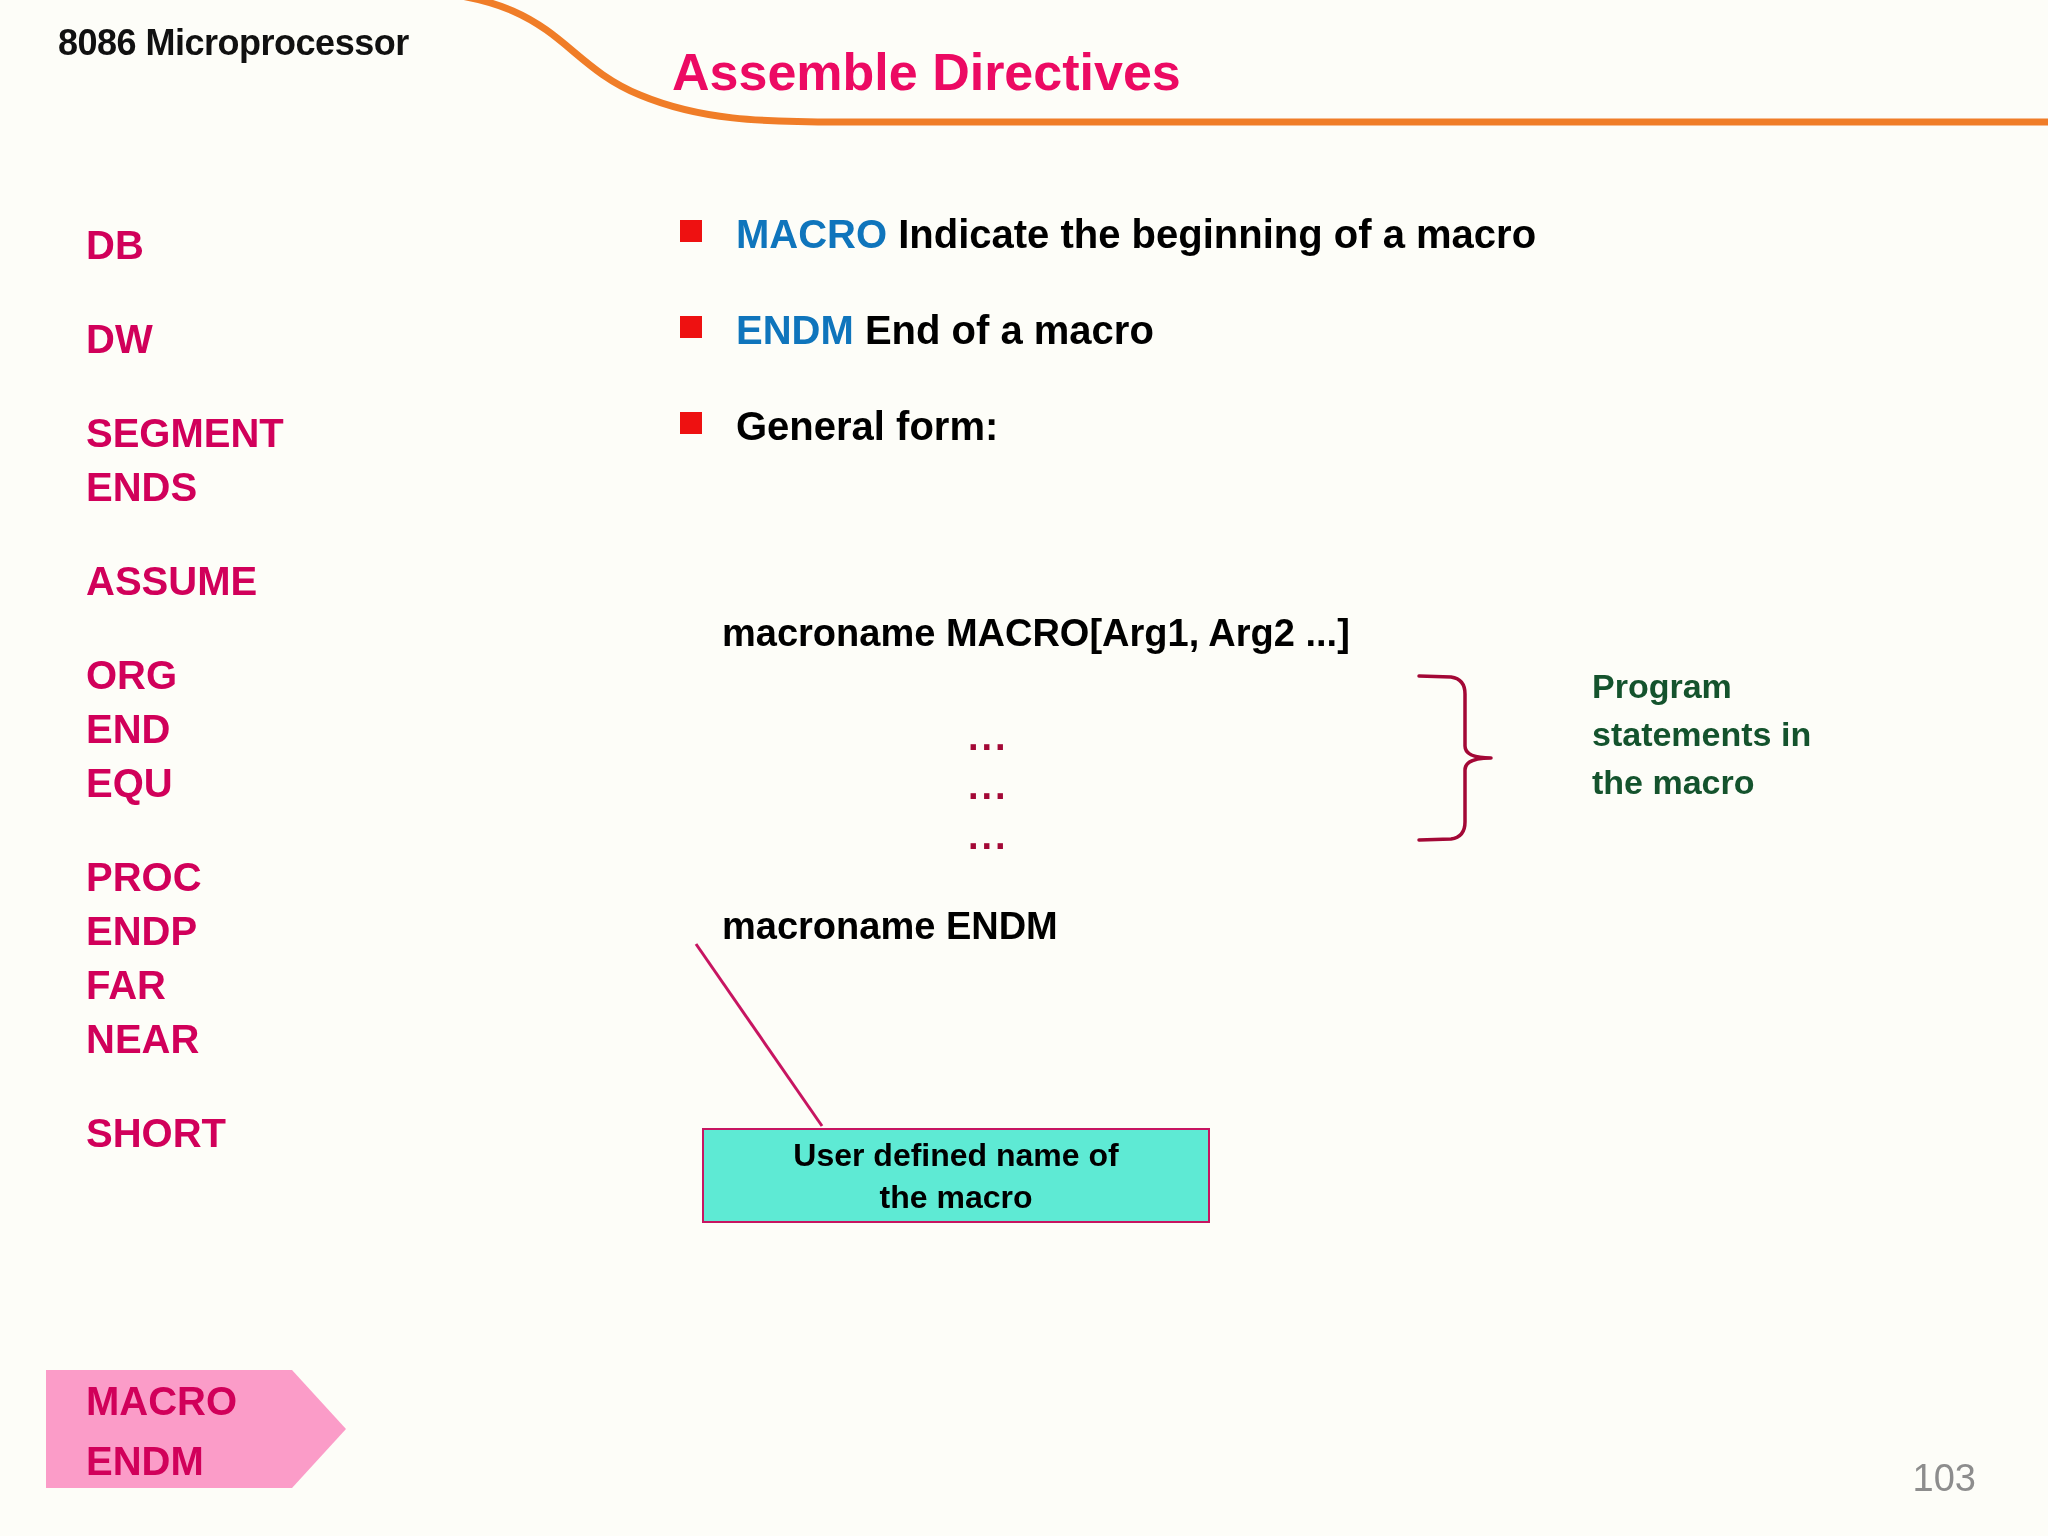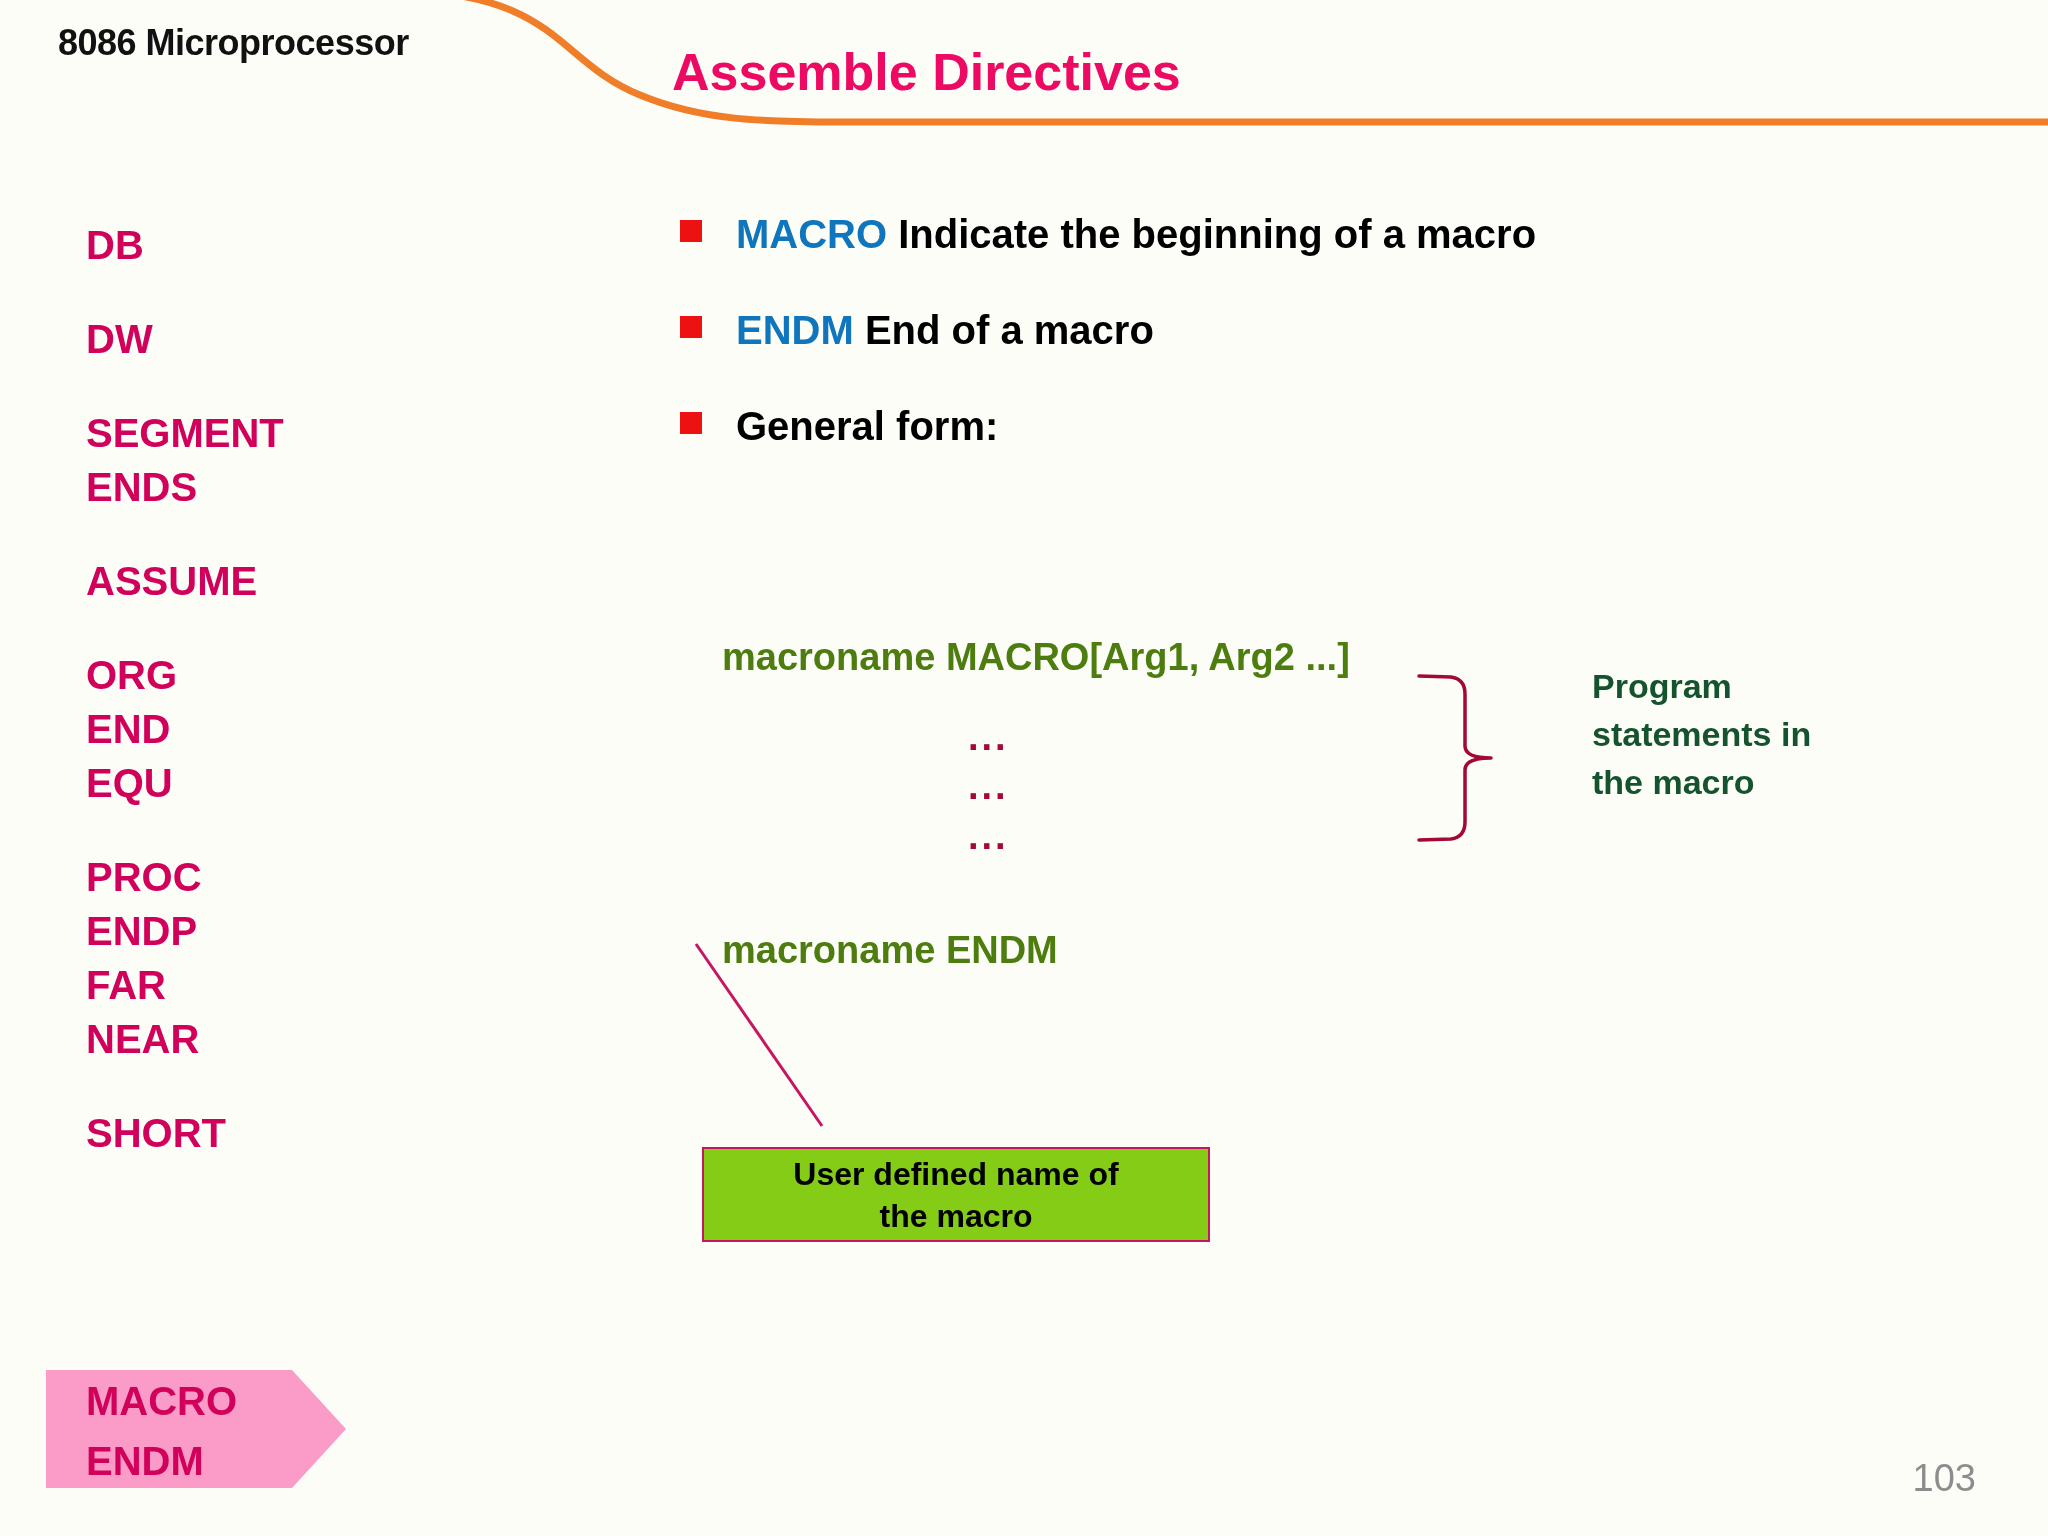--- a/index.html
+++ b/index.html
@@ -110,23 +110,22 @@
   }
   .kw {
     color: #0f75bc;
   }
 
   
   .code-line {
     position: absolute;
     font-size: 38px;
     font-weight: bold;
-    color: #4d7c0f;
-    white-space: nowrap;
-    margin-top: 24px;
+    color: #000000;
+    white-space: nowrap;
   }
   #code-macro-head { left: 722px; top: 612px; }
   #code-macro-end  { left: 722px; top: 905px; }
   .code-dots {
     position: absolute;
     left: 968px;
     font-size: 38px;
     font-weight: bold;
     color: #a30836;
     letter-spacing: 3px;
@@ -163,28 +162,27 @@
     width: 220px;
     height: 190px;
     pointer-events: none;
   }
   .callout {
     position: absolute;
     left: 702px;
     top: 1128px;
     width: 508px;
     height: 95px;
-    background: #84cc16;
+    background: #5eead4;
     border: 2px solid #c71561;
     box-sizing: border-box;
     display: flex;
     flex-direction: column;
     align-items: center;
     justify-content: center;
-    margin-top: 19px;
   }
   .callout-line {
     font-size: 32px;
     font-weight: bold;
     color: #000000;
     line-height: 42px;
     white-space: nowrap;
   }
 
   

